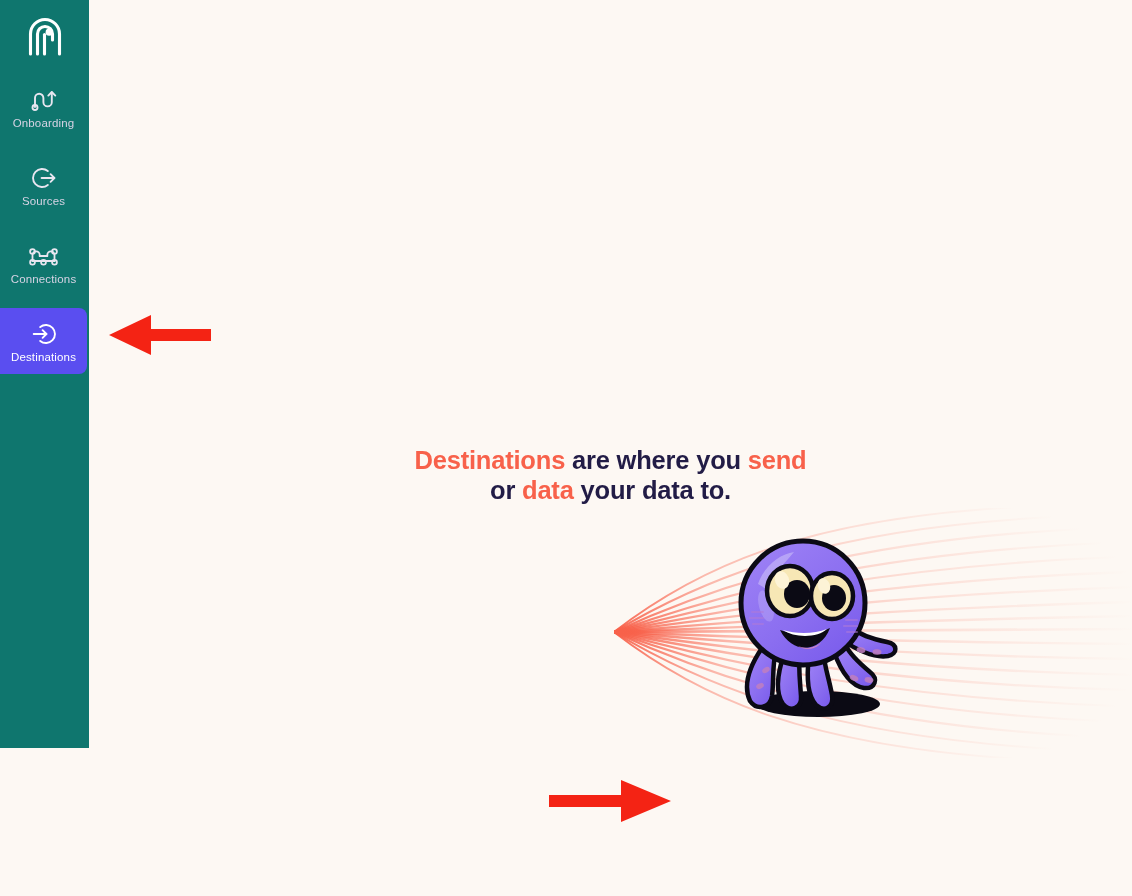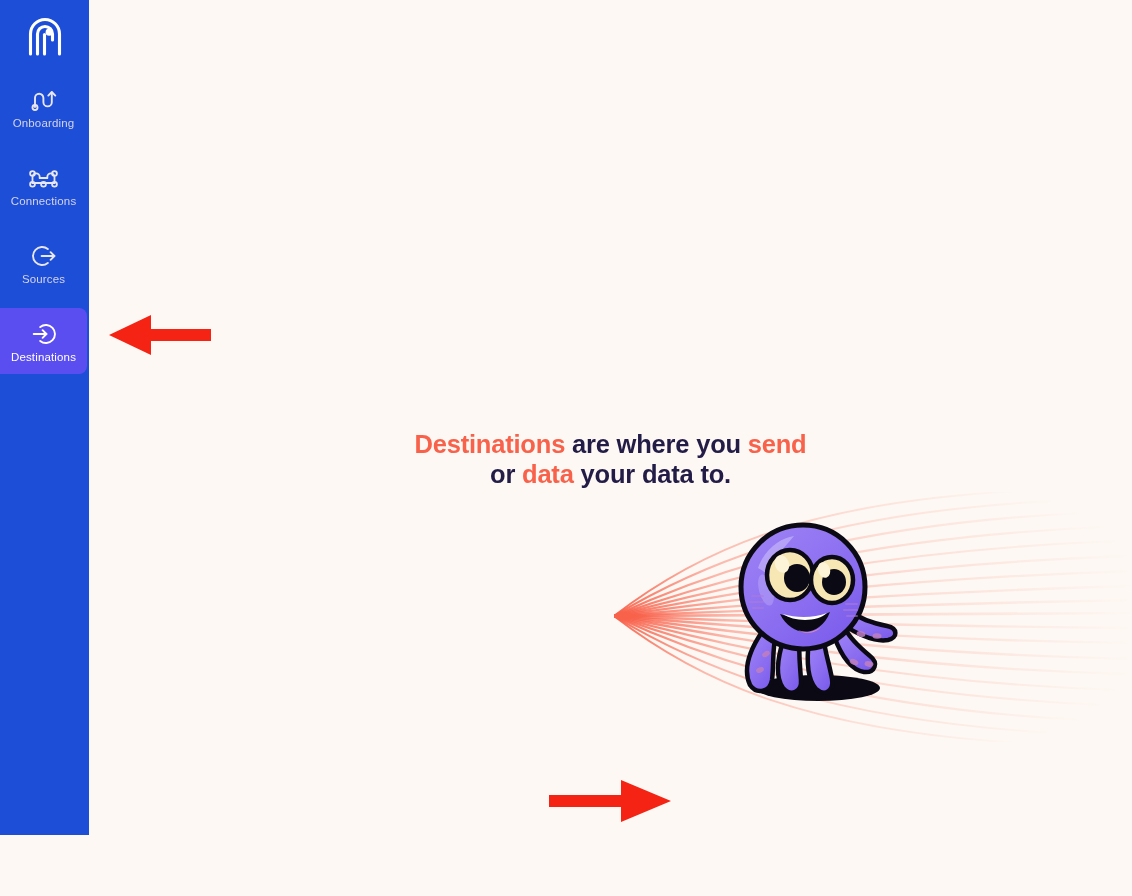--- a/index.html
+++ b/index.html
@@ -13,22 +13,22 @@
     font-family: "Liberation Sans", sans-serif;
     overflow: hidden;
     position: relative;
   }
 
   
   #sidebar {
     position: absolute;
     left: 0; top: 0;
     width: 89px;
-    height: 835px;
-    background: #1d4ed8;
+    height: 748px;
+    background: #0f766e;
     box-sizing: border-box;
   }
   #logo-wrap {
     height: 74px;
     display: flex;
     align-items: center;
     justify-content: center;
   }
   .nav-item {
     position: relative;
@@ -58,21 +58,21 @@
     color: #d6d3e4;
     letter-spacing: 0.15px;
     line-height: 1;
     white-space: nowrap;
   }
   .nav-item.active .nav-label { color: #ffffff; }
 
   
   #main {
     position: absolute;
-    left: 89px; top: 0;
+    left: 89px; top: 16px;
     width: 1043px;
     height: 676px;
     background: #fdf8f3;
   }
 
   #empty-state {
     position: absolute;
     left: 0;
     top: 430px;
     width: 1043px;
@@ -150,46 +150,46 @@
           <path d="M18.3 8.6 L21.8 5 L25.3 8.6"></path>
         </g>
         <circle cx="5" cy="20.5" r="2.5" fill="none" stroke="#e8e6f0" stroke-width="1.9"></circle>
       </svg>
     </span>
     <span class="nav-label">Onboarding</span>
   </div>
 
   <div class="nav-item">
     <span class="nav-icon">
+      <svg width="28" height="26" viewBox="0 0 28 26">
+        <path d="M17.8 6.1 A9 9 0 1 0 17.8 19.9" fill="none" stroke="#e8e6f0" stroke-width="1.9" stroke-linecap="round"></path>
+        <path d="M11.6 13 H24.3" fill="none" stroke="#e8e6f0" stroke-width="1.9" stroke-linecap="round"></path>
+        <path d="M20.6 9.2 L24.4 13 L20.6 16.8" fill="none" stroke="#e8e6f0" stroke-width="1.9" stroke-linecap="round" stroke-linejoin="round"></path>
+      </svg>
+    </span>
+    <span class="nav-label">Sources</span>
+  </div>
+
+  <div class="nav-item">
+    <span class="nav-icon">
       <svg width="31" height="24" viewBox="0 0 31 24">
         <g fill="none" stroke="#e8e6f0" stroke-width="1.8" stroke-linecap="round" stroke-linejoin="round">
           <path d="M4.5 17 V11 a3.6 3.6 0 0 1 7.2 0 v1"></path>
           <path d="M11.7 12 L19.3 12"></path>
           <path d="M19.3 12 v-1 a3.6 3.6 0 0 1 7.2 0 V17"></path>
           <path d="M4.5 17 H26.5"></path>
         </g>
         <circle cx="4.5" cy="7.5" r="2.4" fill="none" stroke="#e8e6f0" stroke-width="1.8"></circle>
         <circle cx="26.5" cy="7.5" r="2.4" fill="none" stroke="#e8e6f0" stroke-width="1.8"></circle>
         <circle cx="4.5" cy="18.2" r="2.4" fill="none" stroke="#e8e6f0" stroke-width="1.8"></circle>
         <circle cx="15.5" cy="18.2" r="2.4" fill="none" stroke="#e8e6f0" stroke-width="1.8"></circle>
         <circle cx="26.5" cy="18.2" r="2.4" fill="none" stroke="#e8e6f0" stroke-width="1.8"></circle>
       </svg>
     </span>
     <span class="nav-label">Connections</span>
-  </div>
-
-  <div class="nav-item">
-    <span class="nav-icon">
-      <svg width="28" height="26" viewBox="0 0 28 26">
-        <path d="M17.8 6.1 A9 9 0 1 0 17.8 19.9" fill="none" stroke="#e8e6f0" stroke-width="1.9" stroke-linecap="round"></path>
-        <path d="M11.6 13 H24.3" fill="none" stroke="#e8e6f0" stroke-width="1.9" stroke-linecap="round"></path>
-        <path d="M20.6 9.2 L24.4 13 L20.6 16.8" fill="none" stroke="#e8e6f0" stroke-width="1.9" stroke-linecap="round" stroke-linejoin="round"></path>
-      </svg>
-    </span>
-    <span class="nav-label">Sources</span>
   </div>
 
   <div class="nav-item active">
     <span class="nav-icon">
       <svg width="28" height="26" viewBox="0 0 28 26">
         <path d="M10.2 6.1 A9 9 0 1 1 10.2 19.9" fill="none" stroke="#ffffff" stroke-width="1.9" stroke-linecap="round"></path>
         <path d="M16.4 13 H3.7" fill="none" stroke="#ffffff" stroke-width="1.9" stroke-linecap="round"></path>
         <path d="M12.6 9.2 L16.4 13 L12.6 16.8" fill="none" stroke="#ffffff" stroke-width="1.9" stroke-linecap="round" stroke-linejoin="round"></path>
       </svg>
     </span>

